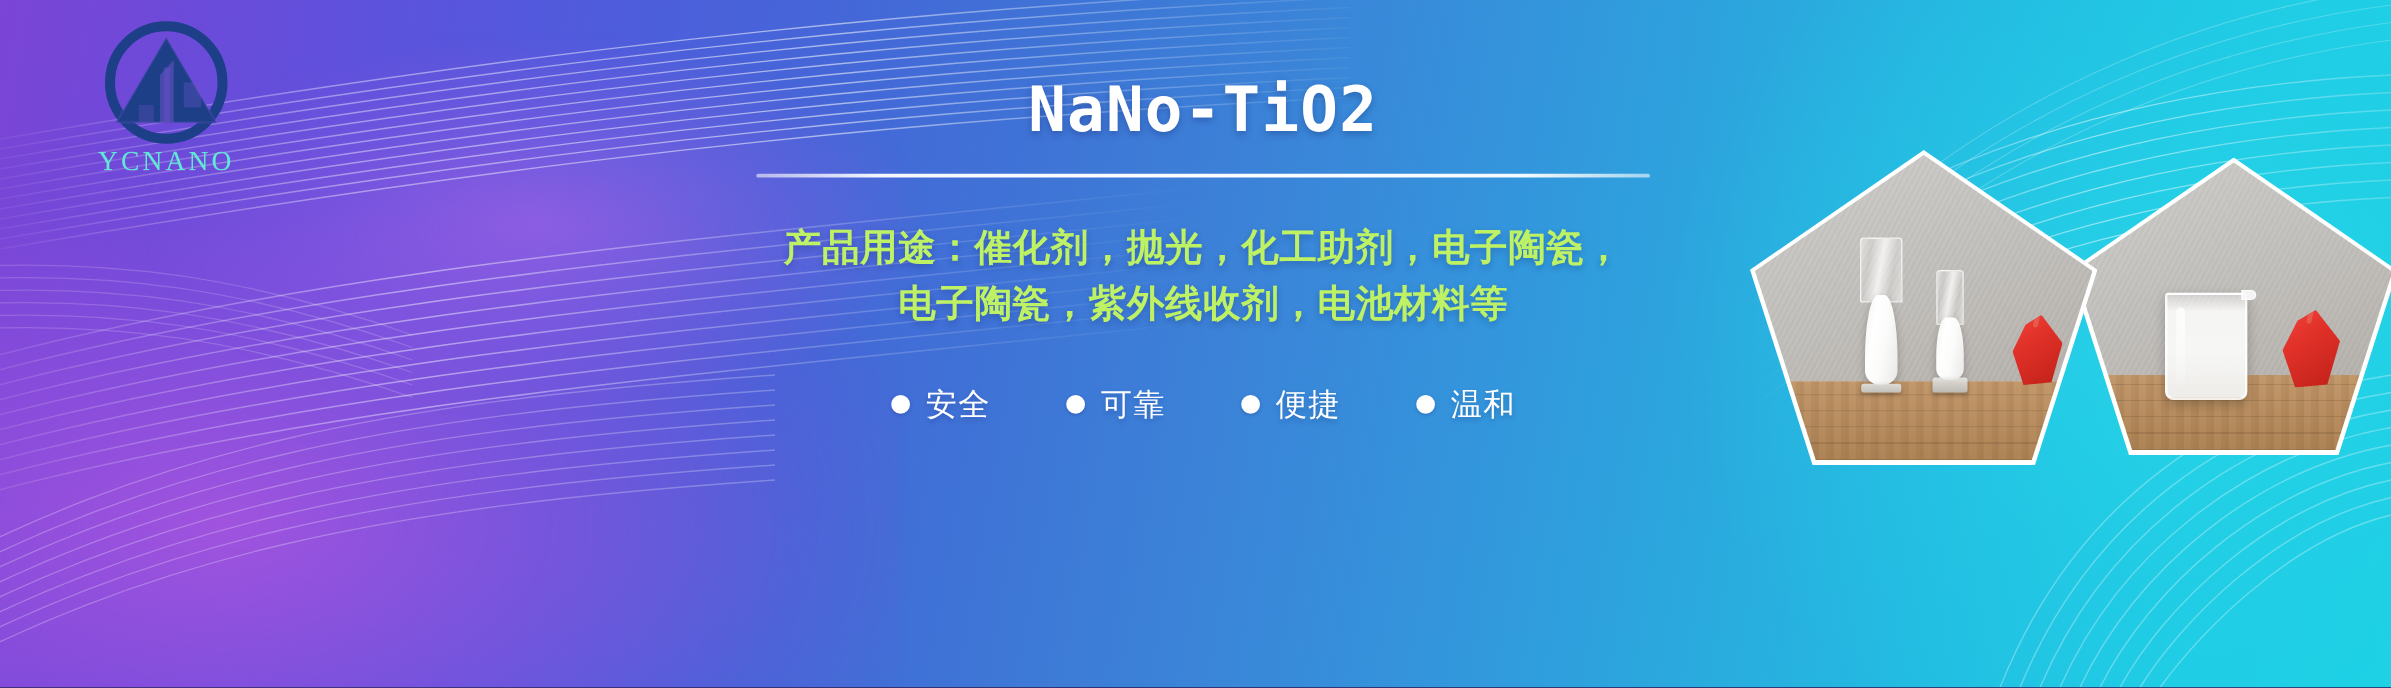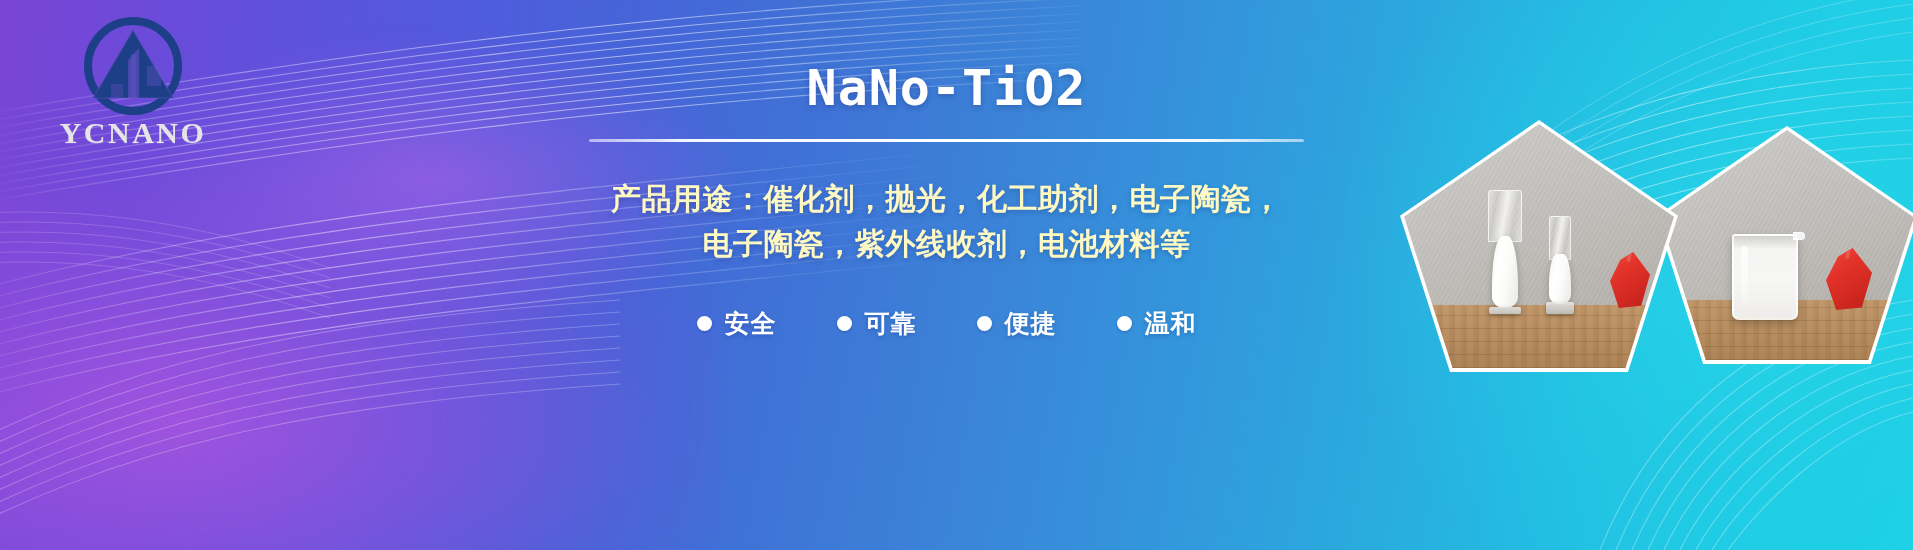--- a/index.html
+++ b/index.html
@@ -69,28 +69,28 @@
   
   #logo{
     position:absolute; left:40px; top:14px;
     width:186px; height:150px;
     text-align:center;
   }
   #logo .mark{ width:104px; height:104px; margin:0 auto; display:block; }
   #logo .word{
     margin-top:-2px;
     font-family:"Liberation Serif","DejaVu Serif",serif;
-    font-size:30px; font-weight:700; letter-spacing:2.5px;
-    color:#e5e5e5;
+    font-size:22px; font-weight:400; letter-spacing:2.5px;
+    color:#5eead4;
     text-shadow:0 1px 0 rgba(255,255,255,0.10);
   }
 
   
   #copy{
-    position:absolute; left:464px; top:62px;
+    position:absolute; left:480px; top:62px;
     width:965px; text-align:center;
   }
   #title{
     font-family:"DejaVu Sans Mono","Liberation Mono",monospace;
     font-size:50px; font-weight:700;
     color:#ffffff; letter-spacing:1px;
     line-height:1.05;
     text-shadow:0 2px 6px rgba(20,40,110,0.35);
   }
   #rule{
@@ -99,34 +99,34 @@
       rgba(255,255,255,0.55) 0%,
       rgba(255,255,255,0.95) 14%,
       #ffffff 50%,
       rgba(255,255,255,0.95) 86%,
       rgba(255,255,255,0.55) 100%);
     border-radius:2px;
   }
   #desc{
     margin-top:34px;
     font-size:30px; font-weight:700;
-    color:#fef9c3; line-height:1.52;
+    color:#bef264; line-height:1.52;
     letter-spacing:0.5px;
     text-shadow:0 2px 5px rgba(20,40,110,0.30);
   }
   #desc .line{ display:block; white-space:nowrap; }
 
   #features{
     margin-top:40px;
     display:flex; justify-content:center;
     gap:60px;
   }
   .feature{
     display:flex; align-items:center; gap:13px;
-    font-size:25px; font-weight:700; color:#ffffff;
+    font-size:25px; font-weight:400; color:#ffffff;
     letter-spacing:1px;
     text-shadow:0 2px 4px rgba(20,40,110,0.28);
   }
   .dot{
     width:15px; height:15px; border-radius:50%;
     background:#ffffff; flex:0 0 auto;
     box-shadow:0 1px 3px rgba(20,40,110,0.30);
   }
 
   

